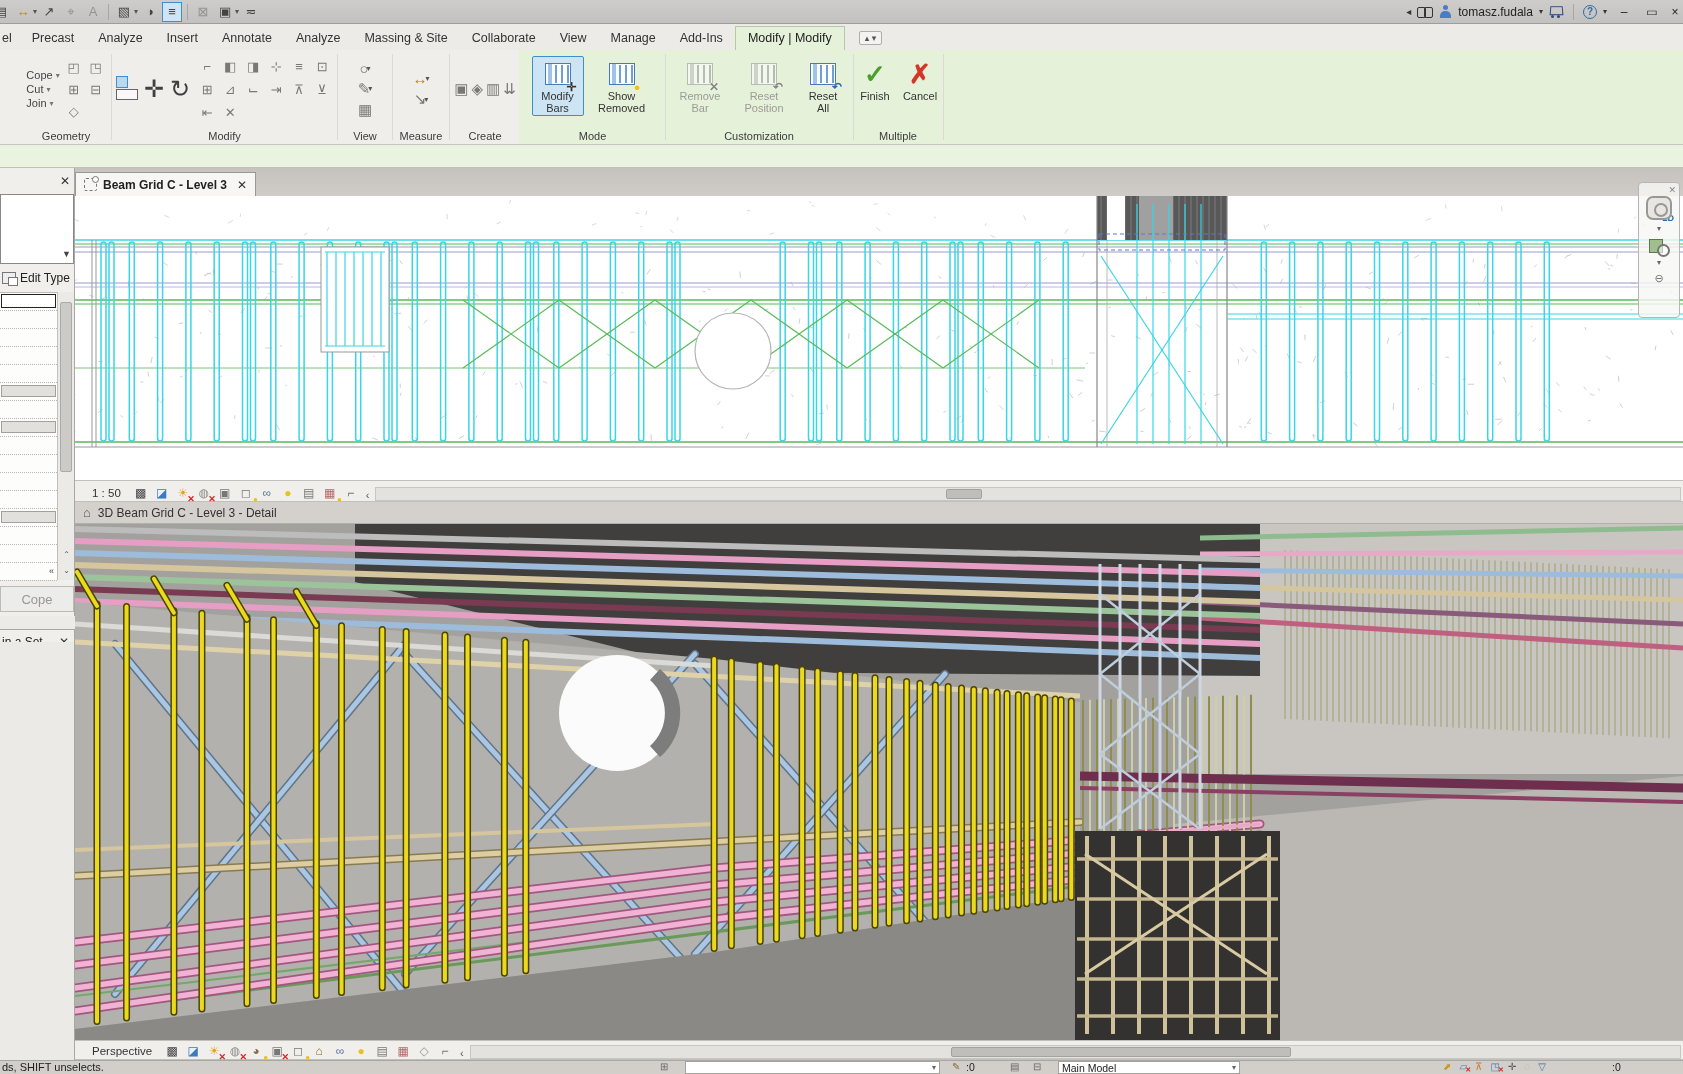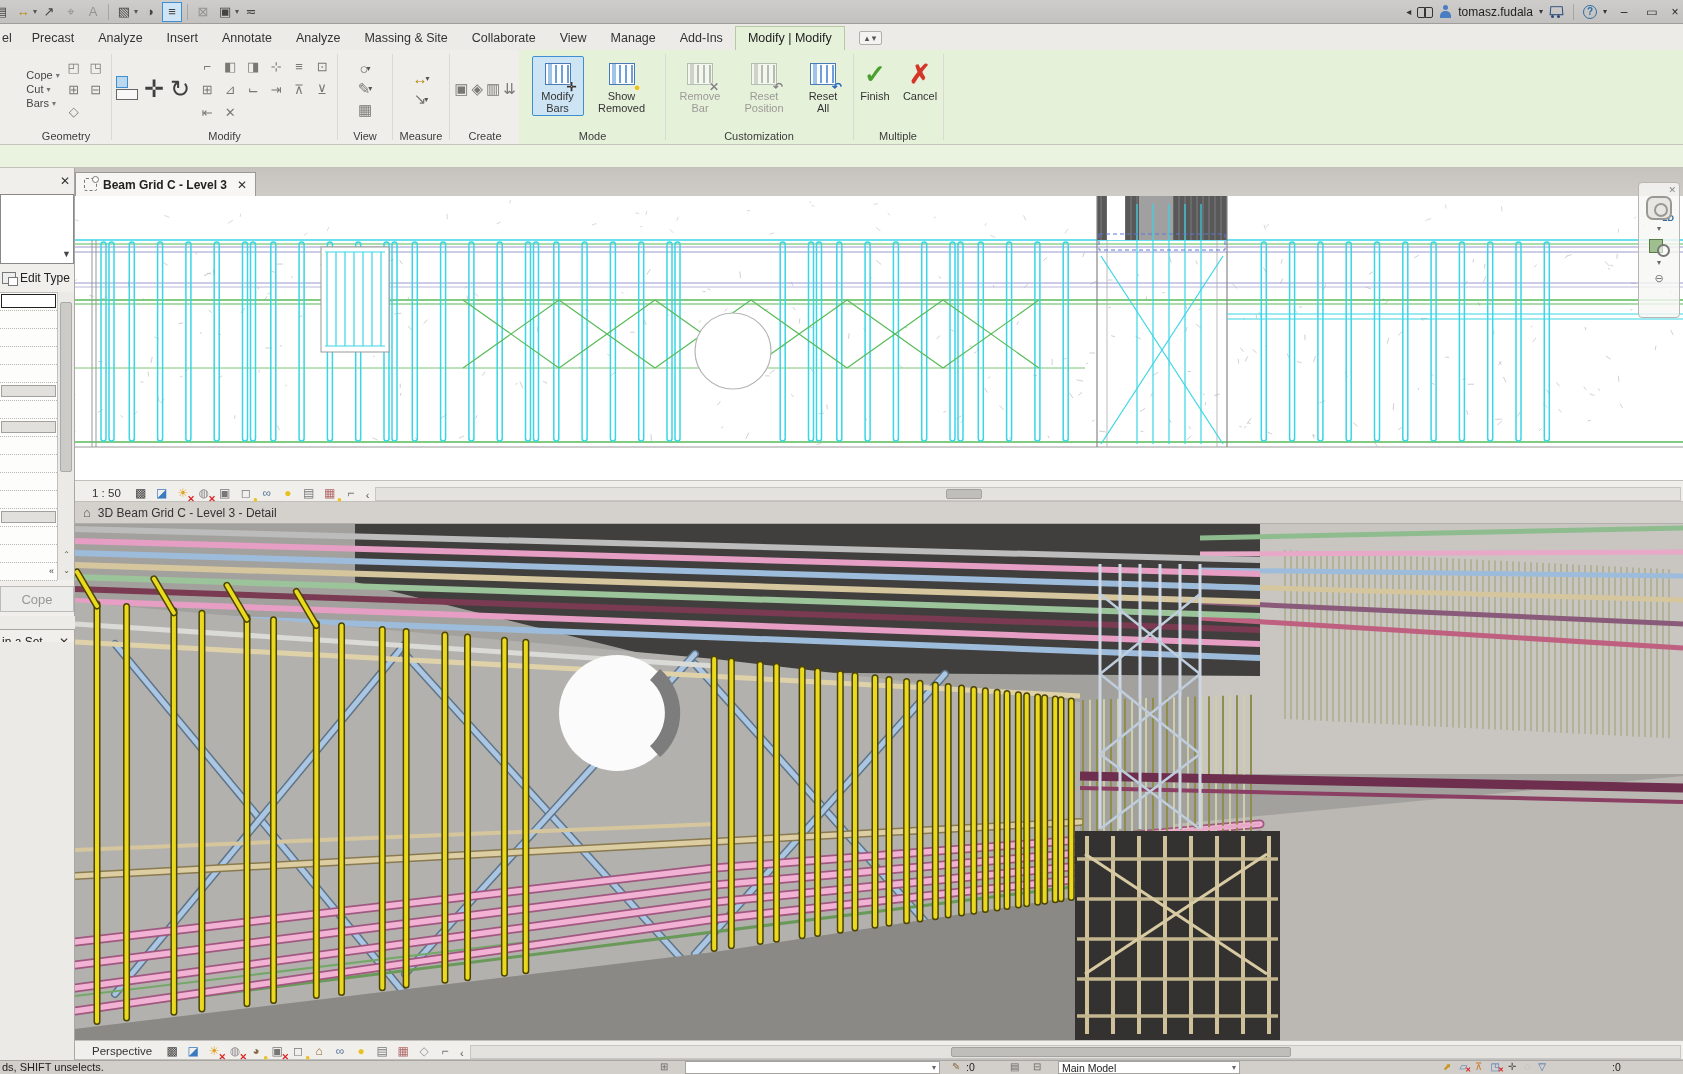--- a/index.html
+++ b/index.html
@@ -209,21 +209,21 @@
         <div class="geo-col" id="geo-items">
             <div class="geo-item">
               <span>Cope</span>
               <span style="font-size: 8px; color: rgb(119, 119, 119);">▾</span>
             </div>
             <div class="geo-item">
               <span>Cut</span>
               <span style="font-size: 8px; color: rgb(119, 119, 119);">▾</span>
             </div>
             <div class="geo-item">
-              <span>Bars</span>
+              <span>Join</span>
               <span style="font-size: 8px; color: rgb(119, 119, 119);">▾</span>
             </div>
           </div>
         <div class="geo-icons" id="geo-icons">
             <span class="gicon">◰</span>
             <span class="gicon">◳</span>
             <span class="gicon">⊞</span>
             <span class="gicon">⊟</span>
             <span class="gicon">◇</span>
           </div>

